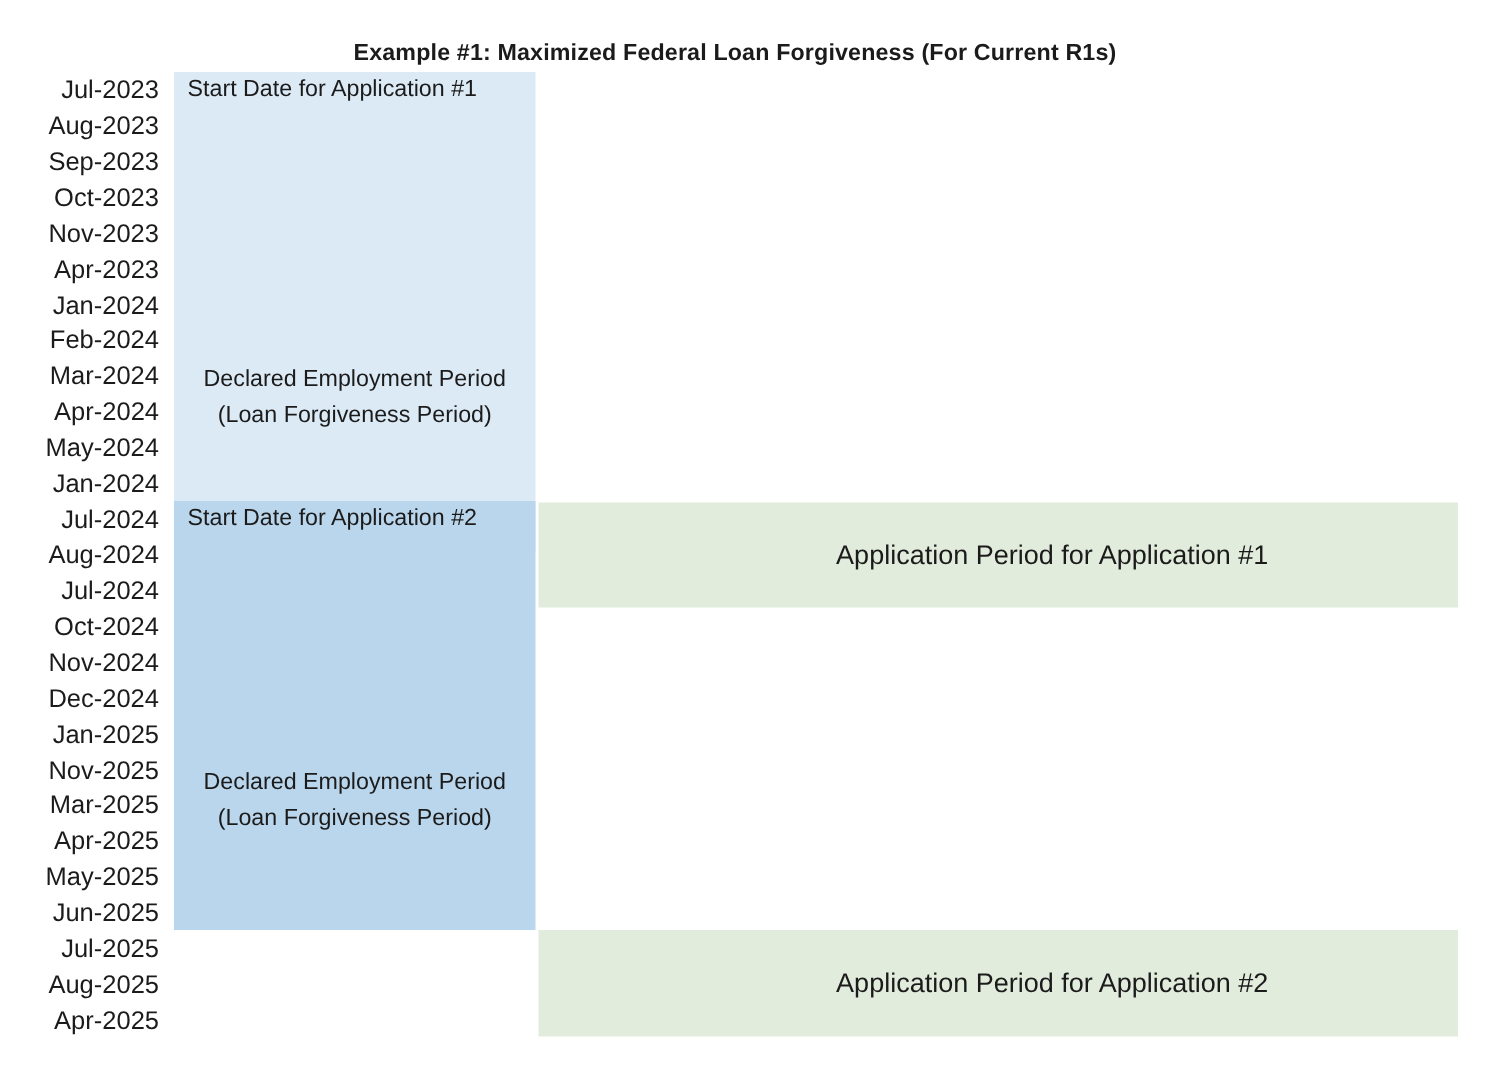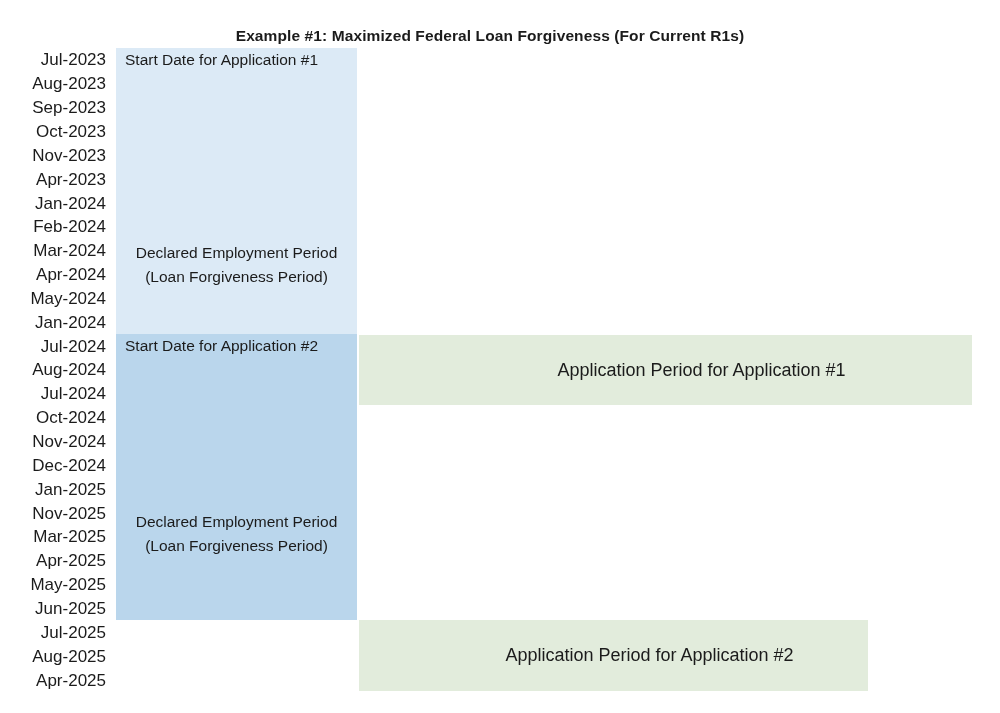--- a/index.html
+++ b/index.html
@@ -37,21 +37,21 @@
     align-items: center;
     justify-content: flex-end;
     font-size: 17px;
     line-height: 1;
     white-space: nowrap;
   }
   .block { position: absolute; }
   .block-emp1 { left: 116px; top: 48px;  width: 241px; height: 320px; }
   .block-emp2 { left: 116px; top: 334px; width: 241px; height: 286px; }
   .block-app1 { left: 359px; top: 335px; width: 613px; height: 70px; }
-  .block-app2 { left: 359px; top: 620px; width: 509px; height: 71px; }
+  .block-app2 { left: 359px; top: 620px; width: 613px; height: 71px; }
   .start-label {
     position: absolute;
     top: 0;
     left: 9px;
     height: 24px;
     display: flex;
     align-items: center;
     font-size: 15.5px;
     white-space: nowrap;
   }

